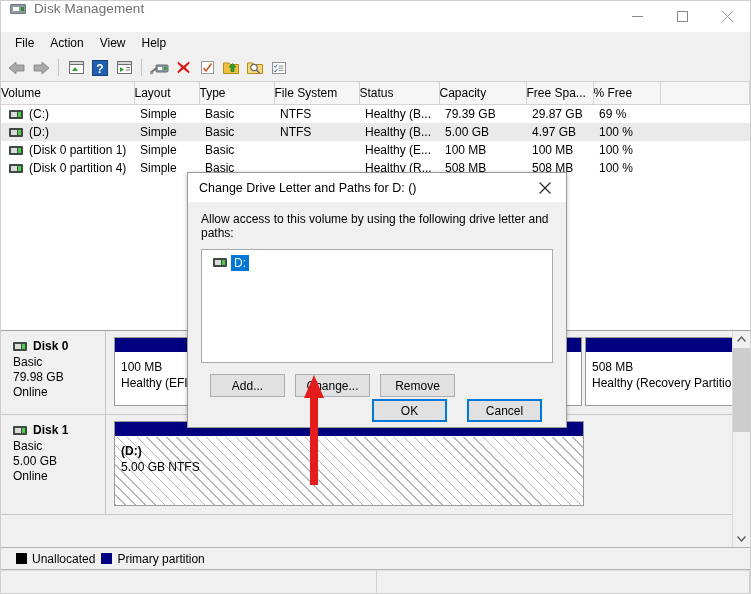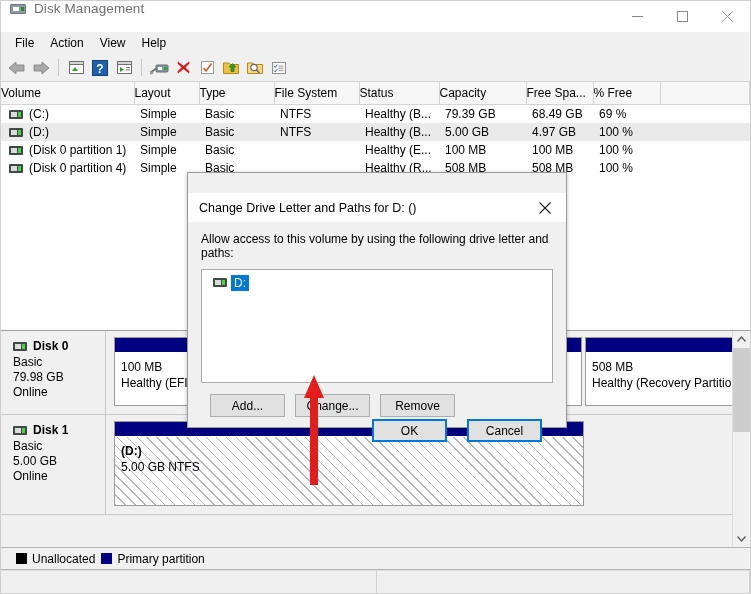--- a/index.html
+++ b/index.html
@@ -310,21 +310,20 @@
     flex-direction: column;
     box-sizing: border-box;
   }
   .dlg-title {
     height: 29px;
     background: #ffffff;
     display: flex; align-items: center;
     flex: 0 0 auto;
     position: relative;
     padding-left: 11px;
-    margin-top: 20px;
   }
   .dlg-title-text { font-size: 12.5px; color: #000; }
   .dlg-close {
     position:absolute; right:0; top:0;
     width: 42px; height: 29px;
     display:flex; align-items:center; justify-content:center;
   }
   .dlg-body {
     flex: 1 1 auto;
     padding: 10px 13px 0 13px;
@@ -538,21 +537,21 @@
                   <i class="g"></i>
                 </span>
               <span>(C:)</span>
             </div>
           </td>
           <td>Simple</td>
           <td>Basic</td>
           <td>NTFS</td>
           <td>Healthy (B...</td>
           <td>79.39 GB</td>
-          <td>68.49 GB</td>
+          <td>29.87 GB</td>
           <td>69 %</td>
           <td></td>
         </tr>
         <tr class="selected">
           <td>
             <div class="vol-name">
               <span class="drive-ico">
                   <i class="b"></i>
                   <i class="w"></i>
                   <i class="g"></i>

